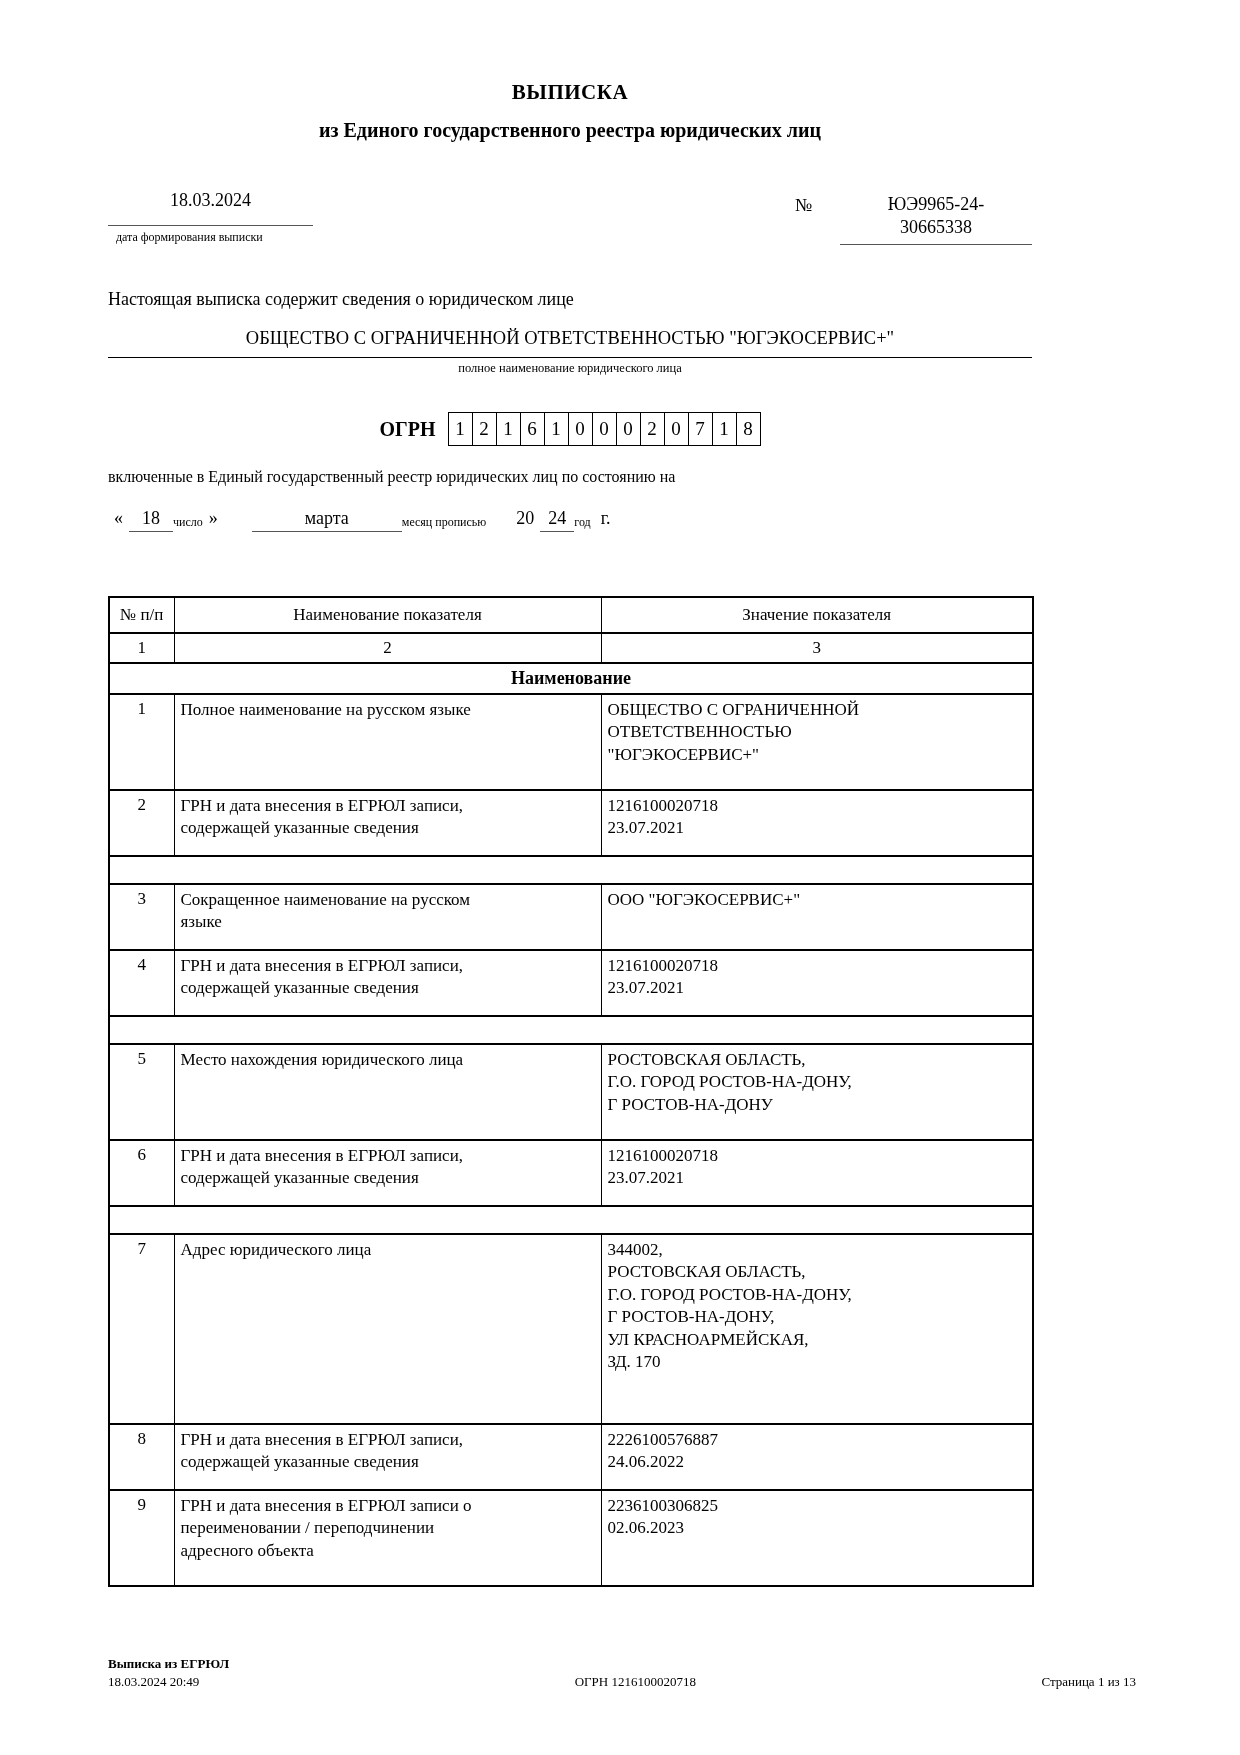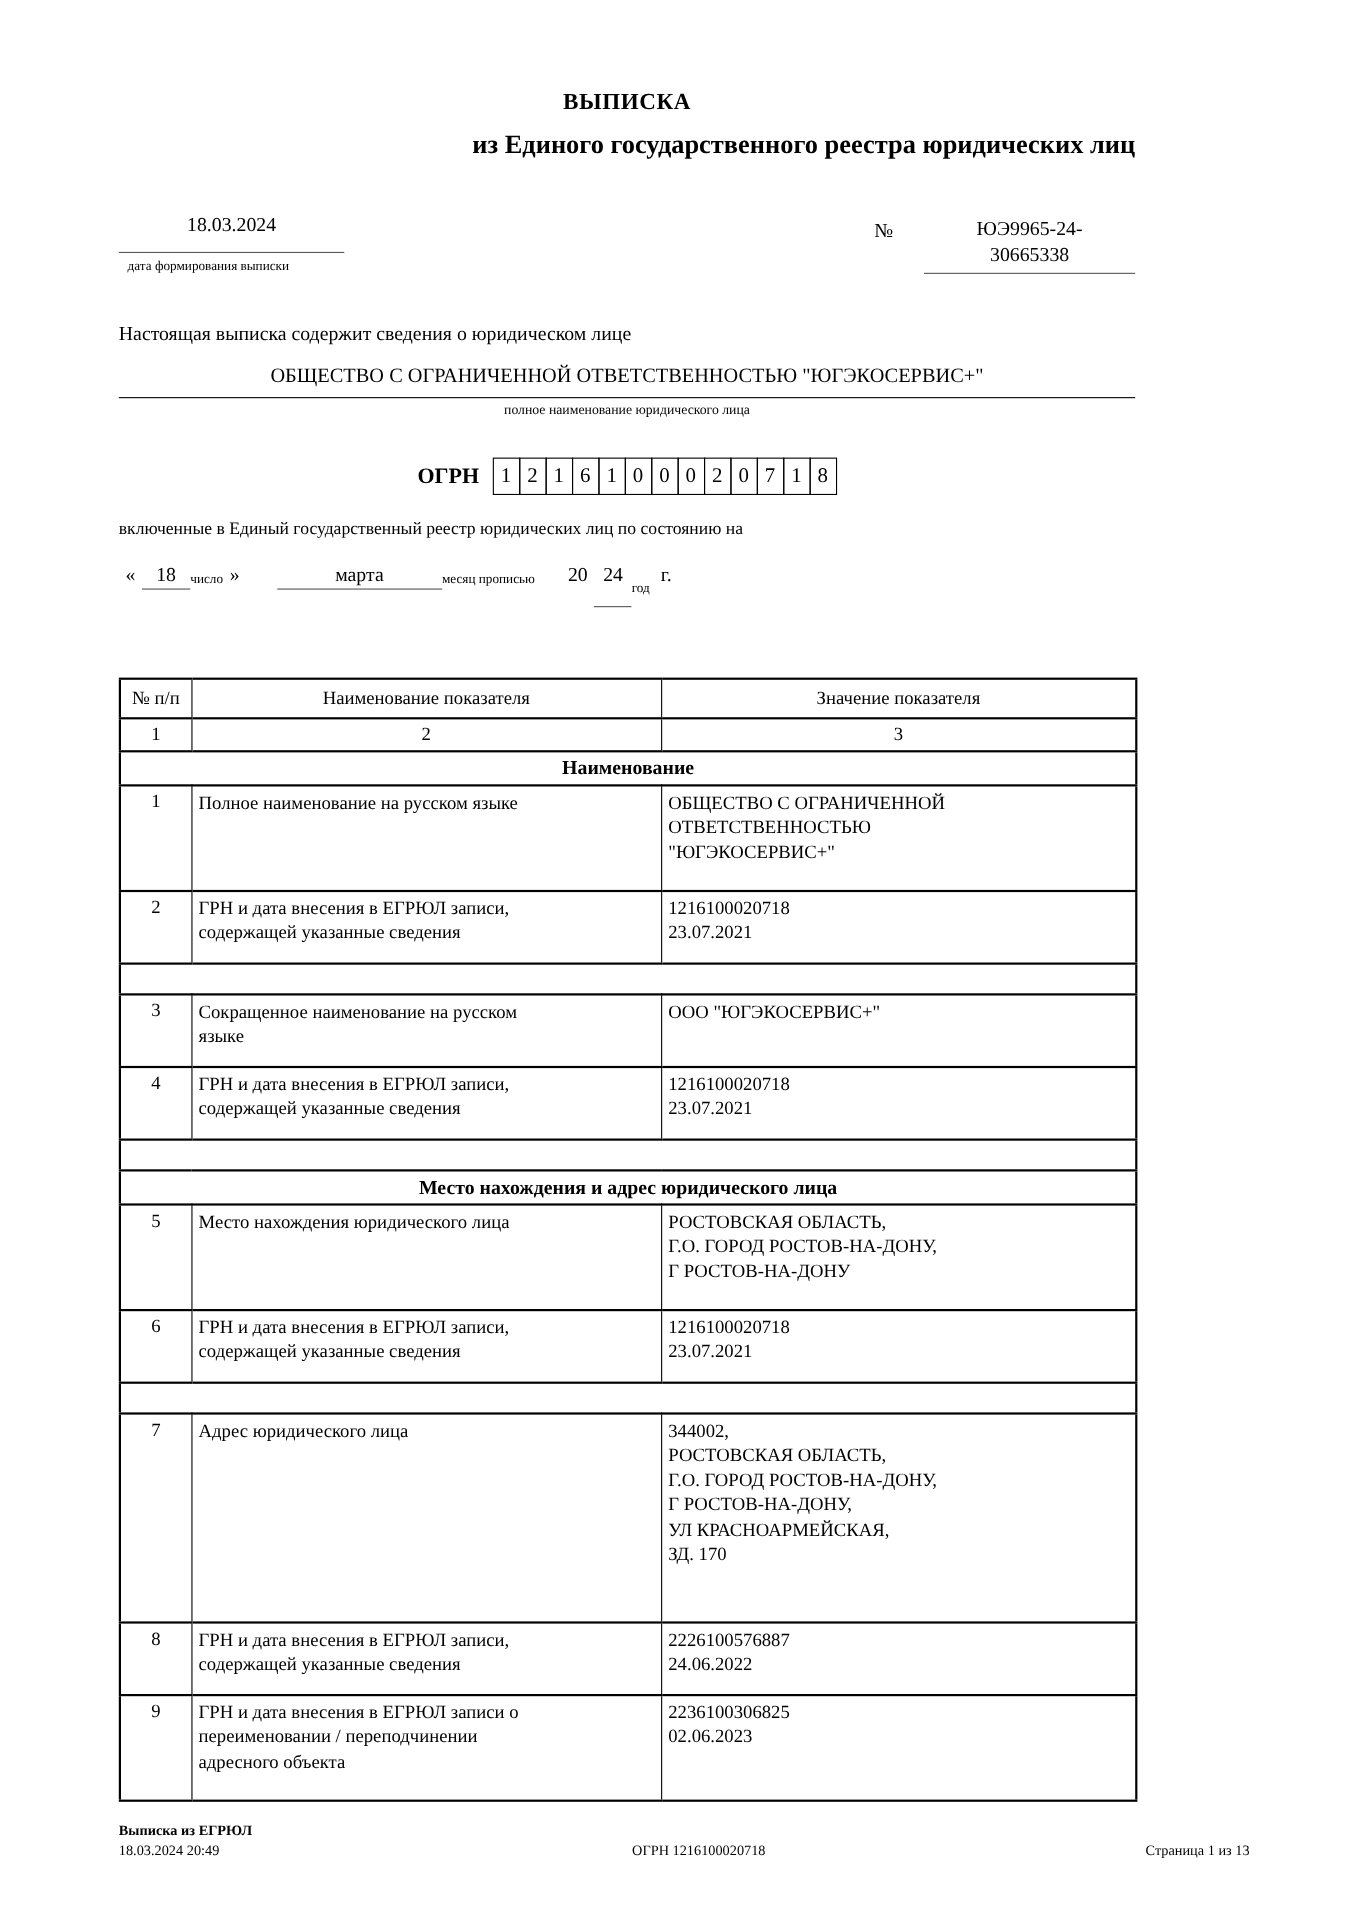--- a/index.html
+++ b/index.html
@@ -6,21 +6,21 @@
   html, body { background: #ffffff; }
   body {
     width: 1240px; height: 1755px;
     position: relative;
     font-family: "Liberation Serif", "DejaVu Serif", serif;
     color: #000;
   }
   .content { position: absolute; left: 108px; top: 0; width: 924px; }
 
   .doc-title { text-align: center; font-weight: bold; font-size: 21px; margin-top: 80px; letter-spacing: 0.5px; }
-  .doc-subtitle { text-align: right; font-weight: bold; font-size: 24px; margin-top: 14px; }
+  .doc-subtitle { text-align: center; font-weight: bold; font-size: 20px; margin-top: 14px; }
 
   .date-number-row { display: flex; justify-content: space-between; margin-top: 48px; align-items: flex-end; }
   .form-date-block { width: 205px; }
   .form-date-value { text-align: center; font-size: 18px; padding-bottom: 14px; border-bottom: 1.5px solid #555; }
   .form-date-caption { font-size: 12px; margin-top: 4px; padding-left: 8px; }
   .number-block { display: flex; align-items: flex-start; gap: 28px; }
   .number-sign { font-size: 18px; padding-top: 2px; }
   .number-value { width: 192px; text-align: center; font-size: 18px; line-height: 1.4; border-bottom: 1.5px solid #555; padding-bottom: 4px; }
 
   .intro-line { font-size: 18px; margin-top: 44px; }
@@ -39,21 +39,21 @@
   .ogrn-box:first-child { margin-left: 0; }
 
   .included-line { font-size: 16px; margin-top: 22px; }
 
   .asof-row { display: flex; align-items: flex-start; margin-top: 22px; font-size: 18px; }
   .asof-col { display: flex; flex-direction: row; align-items: center; }
   .asof-quote { padding: 0 6px; }
   .asof-day-line { min-width: 44px; text-align: center; border-bottom: 1.5px solid #555; padding-bottom: 2px; }
   .asof-month-line { min-width: 150px; text-align: center; border-bottom: 1.5px solid #555; padding-bottom: 2px; margin-left: 28px; }
   .asof-century { margin-left: 30px; }
-  .asof-year-line { min-width: 34px; text-align: center; border-bottom: 1.5px solid #555; padding-bottom: 18px; margin-left: 6px; }
+  .asof-year-line { min-width: 34px; text-align: center; border-bottom: 1.5px solid #555; padding-bottom: 2px; margin-left: 6px; }
   .asof-suffix { margin-left: 10px; }
   .asof-caption { font-size: 12px; margin-top: 4px; }
 
   table.main-table { border-collapse: collapse; width: 924px; margin-top: 64px; border: 2px solid #000; table-layout: fixed; }
   .main-table th, .main-table td {
     border: 1px solid #000; border-top: 2px solid #000; border-bottom: 2px solid #000;
     font-size: 17px; font-weight: normal; vertical-align: top; padding: 4px 6px;
   }
   .col-num { width: 65px; }
   .col-name { width: 427px; }
@@ -186,23 +186,20 @@
     <tr class="row-h68">
       <td class="num-cell">4</td>
       <td class="cell-name multiline">ГРН и дата внесения в ЕГРЮЛ записи,
 содержащей указанные сведения</td>
       <td class="multiline">1216100020718
 23.07.2021</td>
     </tr>
     <tr class="spacer-row">
       <td colspan="3"></td>
     </tr>
-    <tr class="section-row">
-      <td colspan="3">Место нахождения и адрес юридического лица</td>
-    </tr>
     <tr class="row-h96">
       <td class="num-cell">5</td>
       <td class="cell-name multiline">Место нахождения юридического лица</td>
       <td class="multiline">РОСТОВСКАЯ ОБЛАСТЬ,
 Г.О. ГОРОД РОСТОВ-НА-ДОНУ,
 Г РОСТОВ-НА-ДОНУ</td>
     </tr>
     <tr class="row-h68">
       <td class="num-cell">6</td>
       <td class="cell-name multiline">ГРН и дата внесения в ЕГРЮЛ записи,

